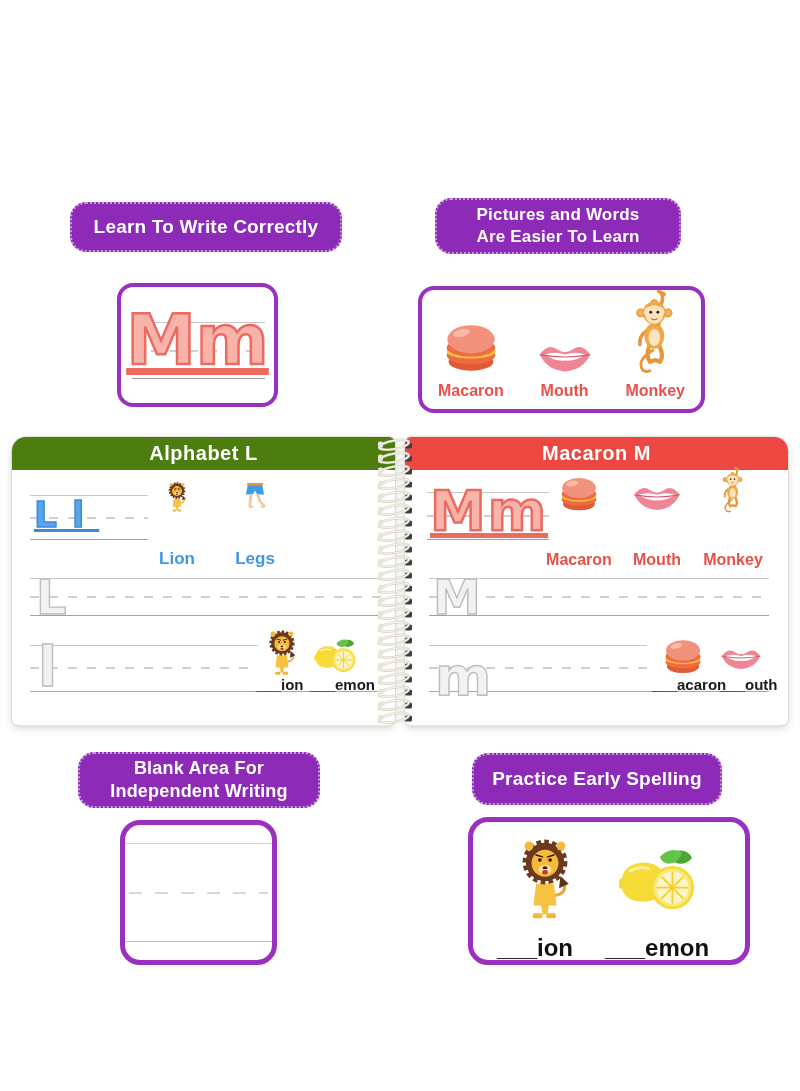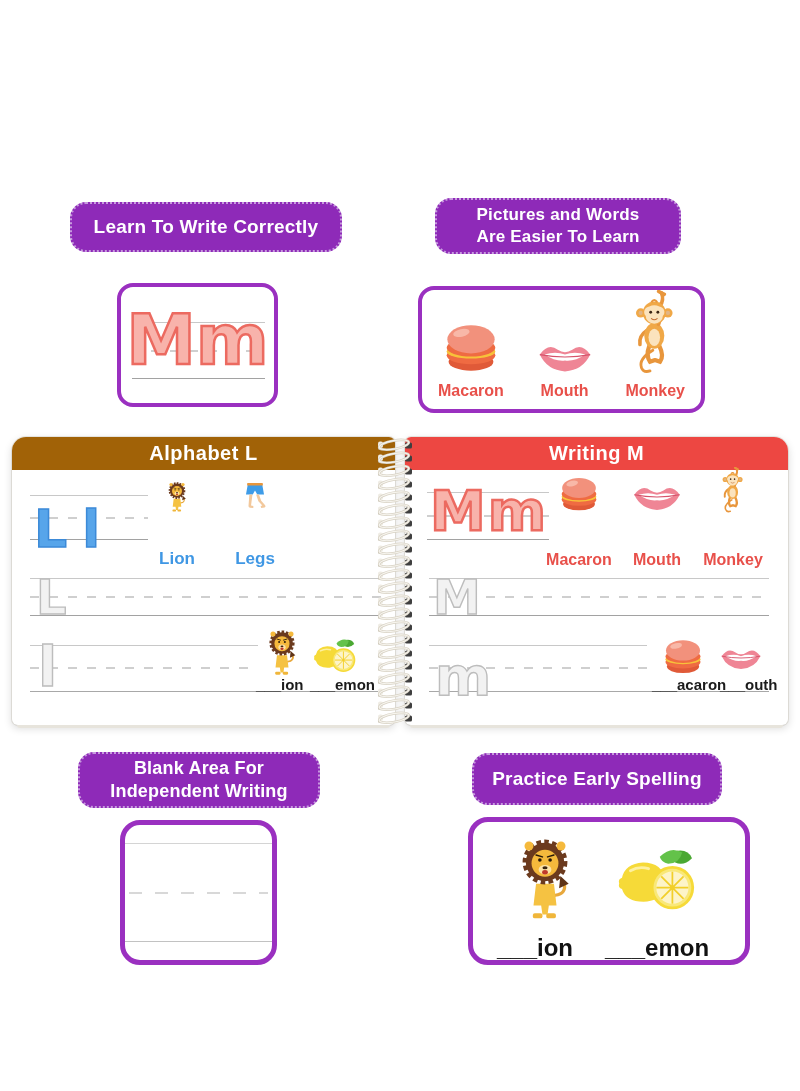--- a/index.html
+++ b/index.html
@@ -35,36 +35,36 @@
       linear-gradient(#a2a2a2,#a2a2a2) 0 100% / 100% 1px no-repeat;
   }
   .rule2 {
     background:
       linear-gradient(#c8c8c8,#c8c8c8) 0 0 / 100% 1px no-repeat,
       repeating-linear-gradient(90deg,#cfcfcf 0 9px,transparent 9px 19px) 0 100% / 100% 2px no-repeat;
   }
   .lineH { position:absolute; height:1px; background:#a8a8a8; }
 
   
-  .trace { position:absolute; font-weight:bold; line-height:1; font-family:"DejaVu Sans","Liberation Sans",sans-serif; }
+  .trace { position:absolute; font-weight:bold; line-height:1; font-family:"DejaVu Sans","Liberation Sans",sans-serif;text-decoration:underline; }
   .trace-red  { color:#f8b3ab; -webkit-text-stroke:2.5px #ec6a60; }
   .trace-blue { color:#57a5ea; -webkit-text-stroke:1.5px #3c8ad8; }
   .faded { position:absolute; font-weight:bold; line-height:1; color:#f2f2f2; -webkit-text-stroke:1.4px #bdbdbd; font-family:"DejaVu Sans","Liberation Sans",sans-serif; }
 
   
   .book { position:absolute; left:12px; top:437px; width:776px; height:292px; }
   .page { position:absolute; top:0; height:288px; background:#fff;
           box-shadow:0 3px 9px rgba(0,0,0,.16), 0 0 0 1px #edebe6; }
   .page::after { content:""; position:absolute; left:5px; right:5px; bottom:-3px; height:3px;
                  background:#e7e4dc; border-radius:0 0 5px 5px; }
   .page-left  { left:0;   width:383px; border-radius:14px 6px 6px 6px; }
   .page-right { left:393px; width:383px; border-radius:6px 14px 6px 6px; }
   .page-header { height:33px; display:flex; align-items:center; justify-content:center;
                  color:#fff; font-weight:bold; font-size:20px; letter-spacing:.5px; }
-  .page-left  .page-header { background:#a16207; border-radius:14px 6px 0 0; }
+  .page-left  .page-header { background:#4d7c0f; border-radius:14px 6px 0 0; }
   .page-right .page-header { background:#ed4742; border-radius:6px 14px 0 0; }
   .spiral { position:absolute; left:363px; top:1px; width:40px; height:286px; z-index:5; }
 
   .pic-col { position:absolute; display:flex; flex-direction:column; align-items:center; justify-content:flex-end;gap:34px; }
   .lbl-blue { color:#3f97e4; font-weight:bold; font-size:17px; margin-top:3px; }
   .lbl-red  { color:#e8504a; font-weight:bold; font-size:16px; margin-top:3px; }
   .spell-word { position:absolute; font-weight:bold; font-size:15px; color:#1b1b1b; }
   .icon { display:block; }
 
   
@@ -198,21 +198,21 @@
       </div>
     </div>
   </div>
 
   <div class="book">
 
     <div class="page page-left">
       <div class="page-header">Alphabet L</div>
 
       <div class="rule3" style="left:18px;top:58px;width:118px;height:45px"></div>
-      <div class="trace trace-blue" style="left:22px;top:66px;font-size:52px;letter-spacing:15px">Ll</div>
+      <div class="trace trace-blue" style="left:22px;top:60px;font-size:36px;letter-spacing:15px">Ll</div>
 
       <div class="pic-col" style="left:124px;top:44px;width:82px;height:88px">
         <svg class="icon" width="58" height="74">
             <use href="#sym-lion"></use>
           </svg>
         <span class="lbl-blue">Lion</span>
       </div>
       <div class="pic-col" style="left:206px;top:44px;width:74px;height:88px">
         <svg class="icon" width="58" height="62">
             <use href="#sym-legs"></use>
@@ -231,21 +231,21 @@
           <use href="#sym-lion"></use>
         </svg>
       <svg class="icon" style="position:absolute;left:300px;top:200px" width="46" height="40">
           <use href="#sym-lemon"></use>
         </svg>
       <span class="spell-word" style="left:244px;top:239px">___ion</span>
       <span class="spell-word" style="left:298px;top:239px">___emon</span>
     </div>
 
     <div class="page page-right">
-      <div class="page-header">Writing M</div>
+      <div class="page-header">Macaron M</div>
 
       <div class="rule3" style="left:22px;top:55px;width:122px;height:48px"></div>
       <div class="trace trace-red" style="left:25px;top:46px;font-size:56px;letter-spacing:2px">Mm</div>
 
       <div class="pic-col" style="left:132px;top:36px;width:84px;height:96px">
         <svg class="icon" width="58" height="52">
             <use href="#sym-macaron"></use>
           </svg>
         <span class="lbl-red">Macaron</span>
       </div>

